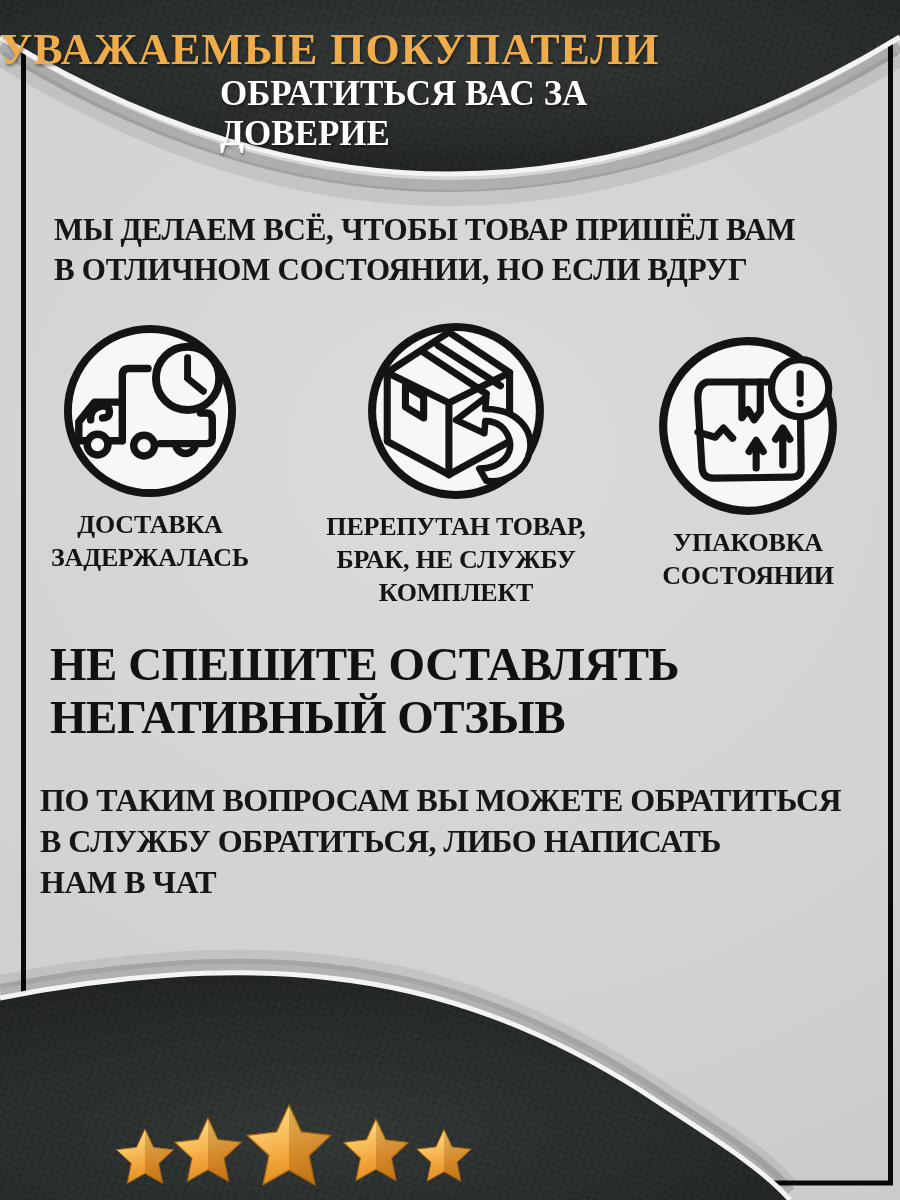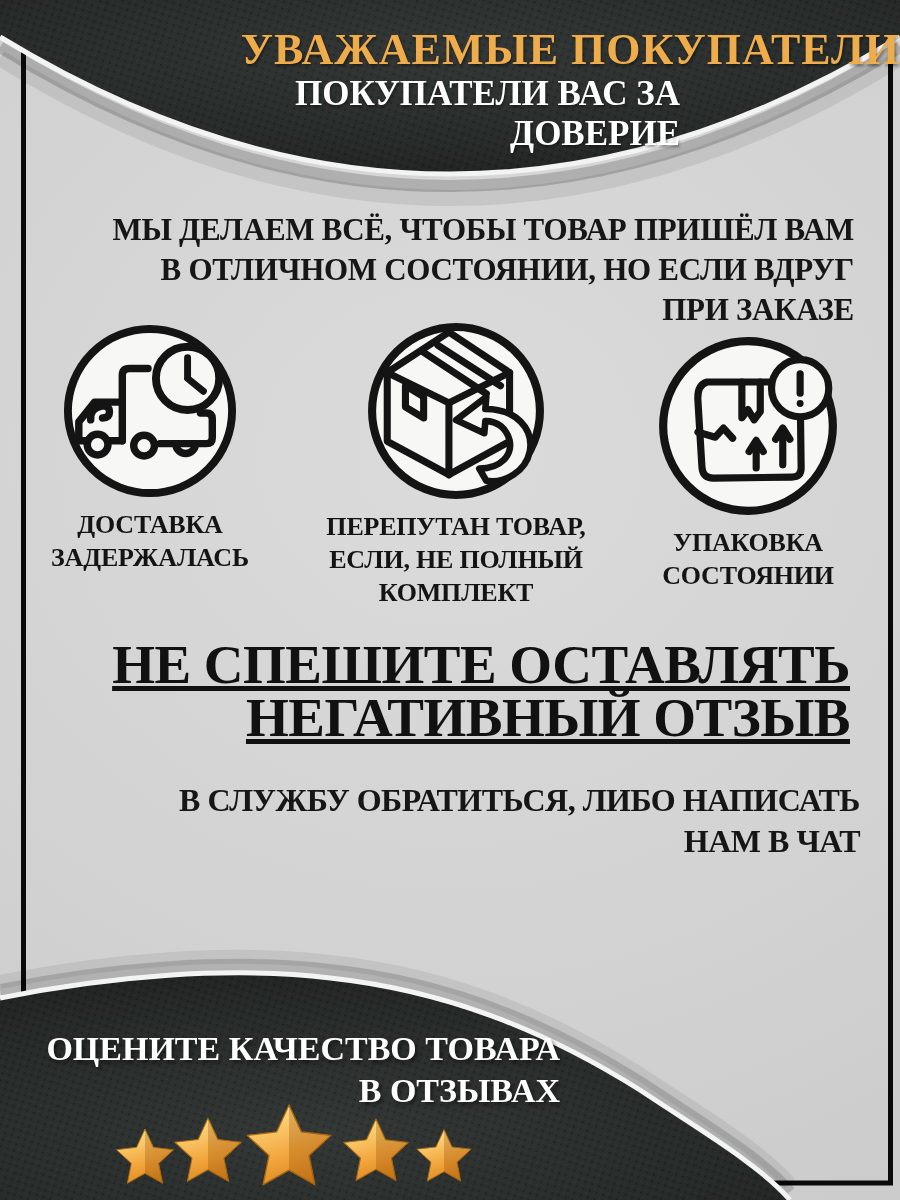--- a/index.html
+++ b/index.html
@@ -2,35 +2,35 @@
 <html><head>
 <meta charset="utf-8">
 <style>
   html,body{margin:0;padding:0;background:#bfbfbf;}
   .canvas{
     position:relative;width:900px;height:1200px;margin:0 auto;overflow:hidden;
     background:radial-gradient(ellipse 120% 80% at 50% 38%, #dbdbdb 0%, #d2d2d2 55%, #c9c9c9 100%);
     font-family:"Liberation Serif", serif;
   }
   .bg-svg{position:absolute;left:0;top:0;z-index:1;}
-  .txt{position:absolute;z-index:3;font-weight:bold;text-align:right;}
+  .txt{position:absolute;z-index:3;font-weight:bold;text-align:left;}
   .line{white-space:nowrap;}
   .hdr-title{top:24px;left:0;width:900px;font-size:44px;letter-spacing:1px;color:#eeac4b;
              text-shadow:1px 2px 3px rgba(0,0,0,0.45);}
   .hdr-sub{top:74px;left:220px;width:460px;font-size:35px;line-height:40px;color:#ffffff;
            text-shadow:1px 2px 3px rgba(0,0,0,0.4);}
   .intro{top:210px;left:54px;width:800px;font-size:31px;line-height:40px;color:#161616;letter-spacing:-0.3px;}
   .icons-row{position:absolute;z-index:3;top:0;left:0;width:900px;height:0;}
   .icon-col{position:absolute;width:300px;text-align:center;}
   .icon-col svg{display:block;margin:0 auto;}
   .icon-label{margin-top:8px;font-weight:bold;font-size:26px;line-height:33px;color:#141414;letter-spacing:-0.2px;}
   .col-1{left:0;top:322px;}
   .col-2{left:306px;top:320px;}
   .col-3{left:598px;top:334px;}
-  .headline{top:638px;left:50px;width:800px;font-size:55px;line-height:53px;color:#111111;letter-spacing:-0.5px;text-decoration:underline;}
+  .headline{top:638px;left:50px;width:800px;font-size:47px;line-height:53px;color:#111111;letter-spacing:-0.5px;}
   .support{top:780px;left:40px;width:820px;font-size:32px;line-height:41px;color:#161616;letter-spacing:-0.5px;}
   .footer-text{top:1028px;left:10px;width:550px;font-size:34px;line-height:42px;color:#ffffff;
                text-shadow:2px 3px 4px rgba(0,0,0,0.5);}
 </style>
 </head>
 <body>
 
 <div class="canvas">
 
   <svg class="bg-svg" width="900" height="1200" viewBox="0 0 900 1200">
@@ -82,28 +82,27 @@
       <use href="#star" transform="translate(145,1159) scale(0.60)"></use>
       <use href="#star" transform="translate(208,1153) scale(0.70)"></use>
       <use href="#star" transform="translate(289,1149) scale(0.88)"></use>
       <use href="#star" transform="translate(376,1153) scale(0.68)"></use>
       <use href="#star" transform="translate(444,1158) scale(0.57)"></use>
     </g>
   </svg>
 
   <div class="txt hdr-title line">УВАЖАЕМЫЕ ПОКУПАТЕЛИ</div>
   <div class="txt hdr-sub">
-    <div class="line">ПОКУПАТЕЛИ ВАС ЗА</div>
+    <div class="line">ОБРАТИТЬСЯ ВАС ЗА</div>
     <div class="line">ДОВЕРИЕ</div>
   </div>
 
   <div class="txt intro">
     <div class="line">МЫ ДЕЛАЕМ ВСЁ, ЧТОБЫ ТОВАР ПРИШЁЛ ВАМ</div>
     <div class="line">В ОТЛИЧНОМ СОСТОЯНИИ, НО ЕСЛИ ВДРУГ</div>
-    <div class="line">ПРИ ЗАКАЗЕ</div>
   </div>
 
   <div class="icons-row">
 
     <div class="icon-col col-1">
       <svg width="178" height="178" viewBox="0 0 180 180">
         <circle cx="90" cy="90" r="83" fill="#f7f7f6" stroke="#141414" stroke-width="8"></circle>
         <g fill="none" stroke="#141414" stroke-width="7.5" stroke-linecap="round" stroke-linejoin="round">
           <path d="M62,120 V54 Q62,47 69,47 L88,47"></path>
           <path d="M62,81 L34,81 L18,101 L18,120 L62,120"></path>
@@ -129,21 +128,21 @@
           <path d="M83,12 L143,52 L83,82 L22,52 Z"></path>
           <path d="M22,52 L22,120 L83,153 L83,82"></path>
           <path d="M143,52 L143,120 L83,153"></path>
           <path d="M58,32 L120,73 M72,25 L134,65"></path>
           <path d="M40,65 L58,76 L58,97 L40,86 Z"></path>
         </g>
         <path d="M90,99 L120,76 L119,88 C150,88 167,108 163,130 C159,150 138,162 120,159 L113,147 C135,147 146,133 143,119 C140,107 131,100 119,100 L118,112 Z" fill="#f7f7f6" stroke="#141414" stroke-width="6.5" stroke-linejoin="round"></path>
       </svg>
       <div class="icon-label">
         <div class="line">ПЕРЕПУТАН ТОВАР,</div>
-        <div class="line">ЕСЛИ, НЕ ПОЛНЫЙ</div>
+        <div class="line">БРАК, НЕ СЛУЖБУ</div>
         <div class="line">КОМПЛЕКТ</div>
       </div>
     </div>
 
     <div class="icon-col col-3">
       <svg width="184" height="184" viewBox="0 0 180 180">
         <circle cx="90" cy="90" r="83" fill="#f7f7f6" stroke="#141414" stroke-width="8"></circle>
         <g fill="none" stroke="#141414" stroke-width="7" stroke-linecap="round" stroke-linejoin="round">
           <path d="M58,47 L132,47 Q141,47 141,55 L142,131 Q142,140 133,140 L56,141 Q46,141 45,131 L41,65 Q40,50 50,47 Z"></path>
           <path d="M84,47 L84,82 L90,74 L96,84 L102,76 L102,47"></path>
@@ -161,22 +160,19 @@
       </div>
     </div>
   </div>
 
   <div class="txt headline">
     <div class="line">НЕ СПЕШИТЕ ОСТАВЛЯТЬ</div>
     <div class="line">НЕГАТИВНЫЙ ОТЗЫВ</div>
   </div>
 
   <div class="txt support">
+    <div class="line">ПО ТАКИМ ВОПРОСАМ ВЫ МОЖЕТЕ ОБРАТИТЬСЯ</div>
     <div class="line">В СЛУЖБУ ОБРАТИТЬСЯ, ЛИБО НАПИСАТЬ</div>
     <div class="line">НАМ В ЧАТ</div>
   </div>
 
-  <div class="txt footer-text">
-    <div class="line">ОЦЕНИТЕ КАЧЕСТВО ТОВАРА</div>
-    <div class="line">В ОТЗЫВАХ</div>
-  </div>
 
 </div>
 
 </body></html>

